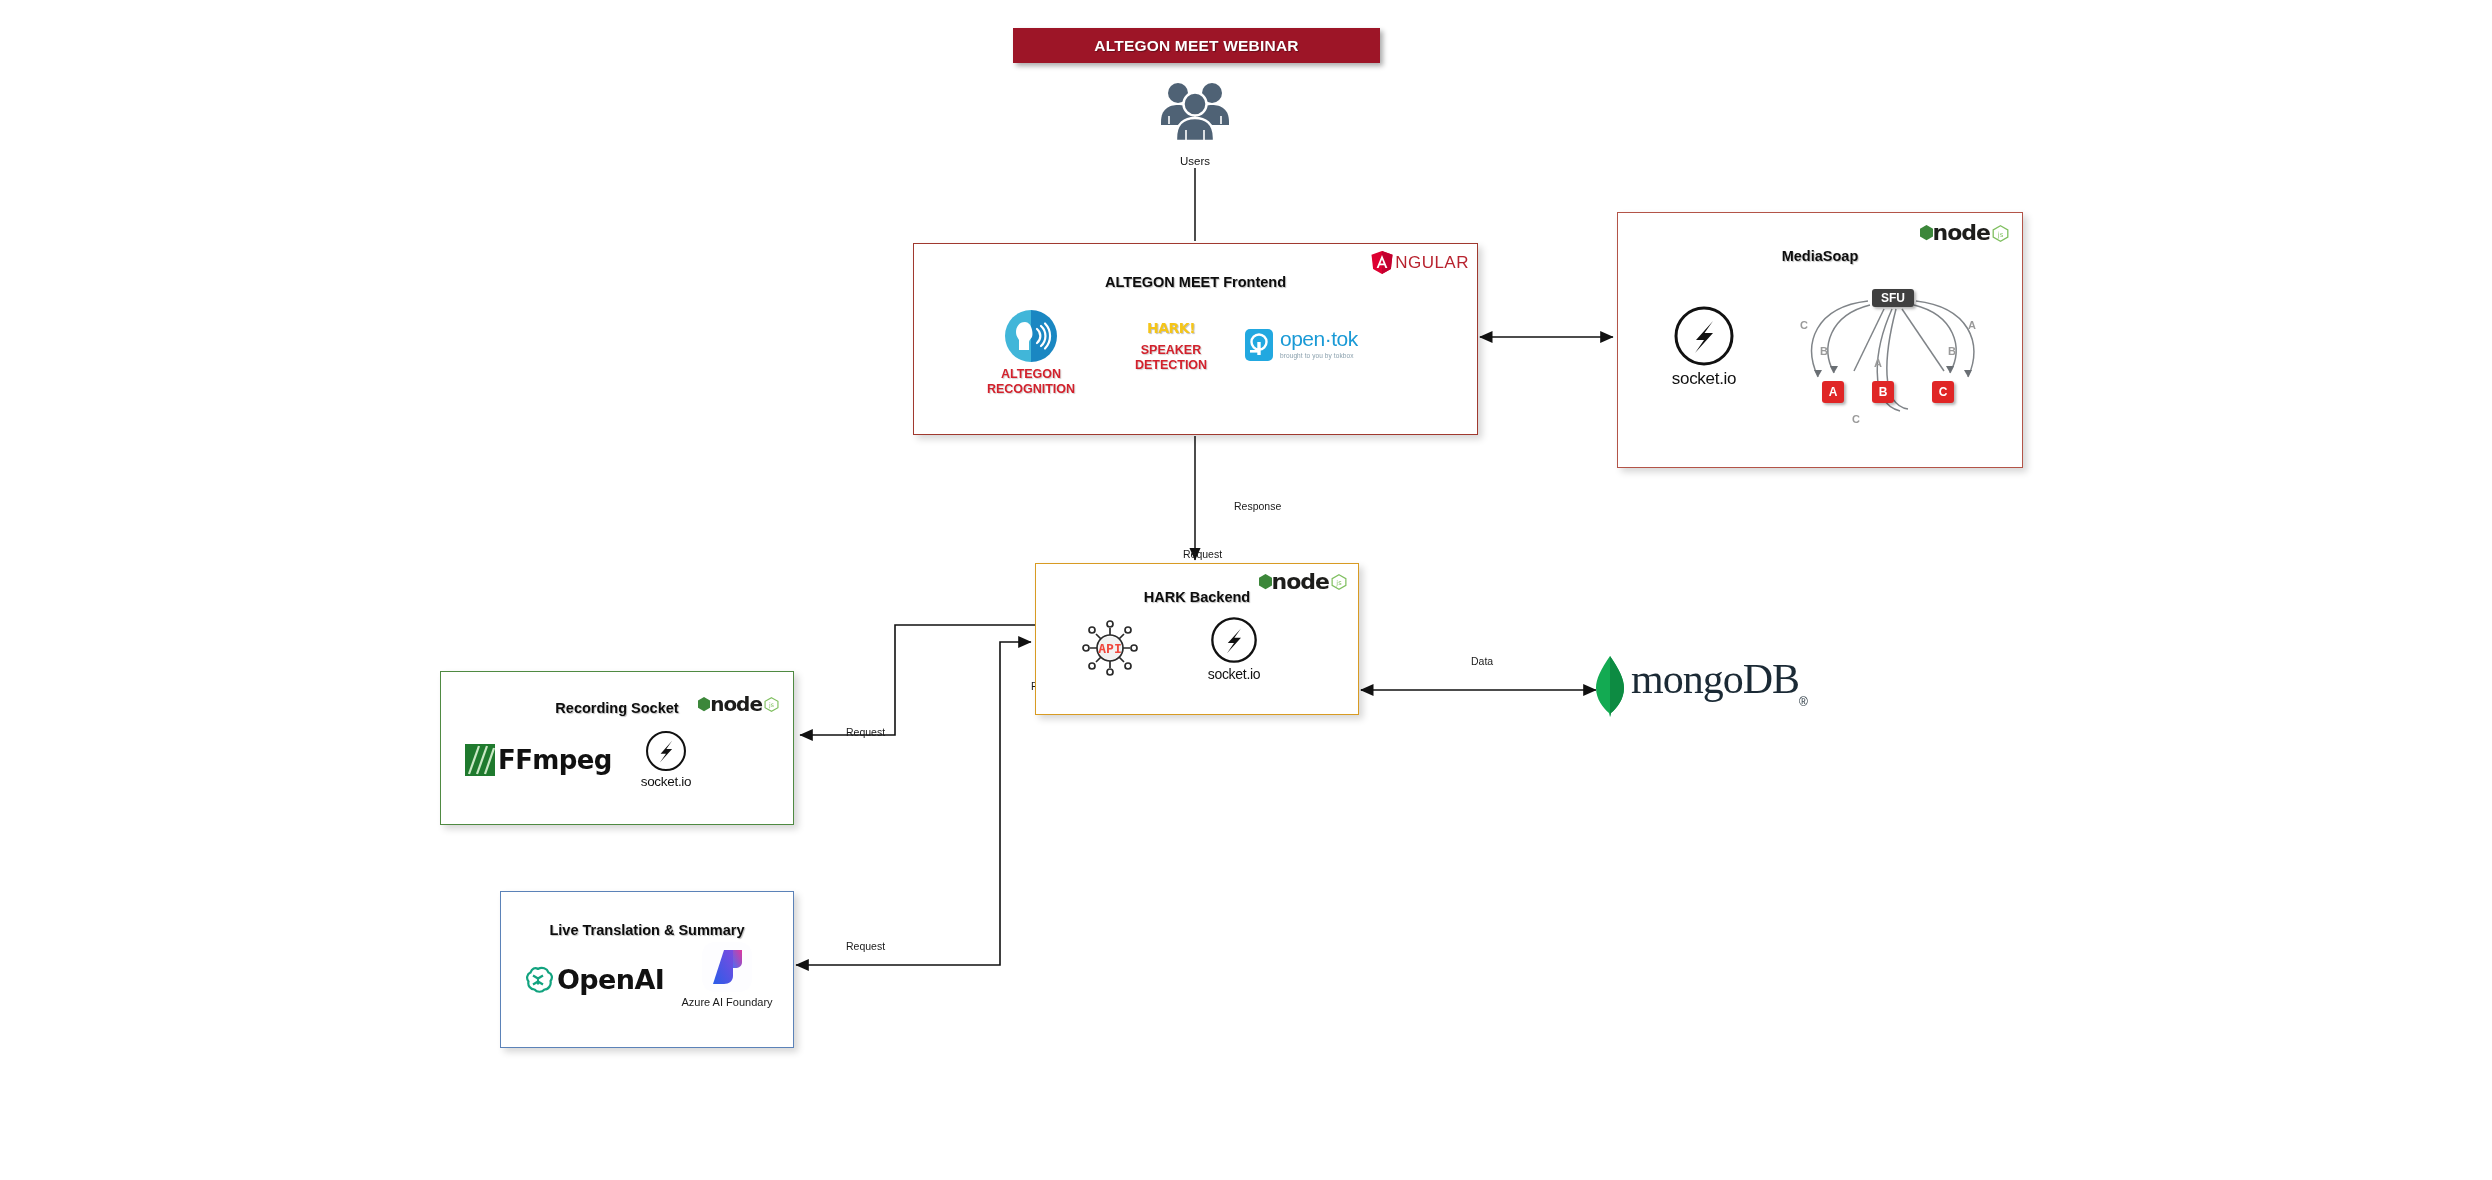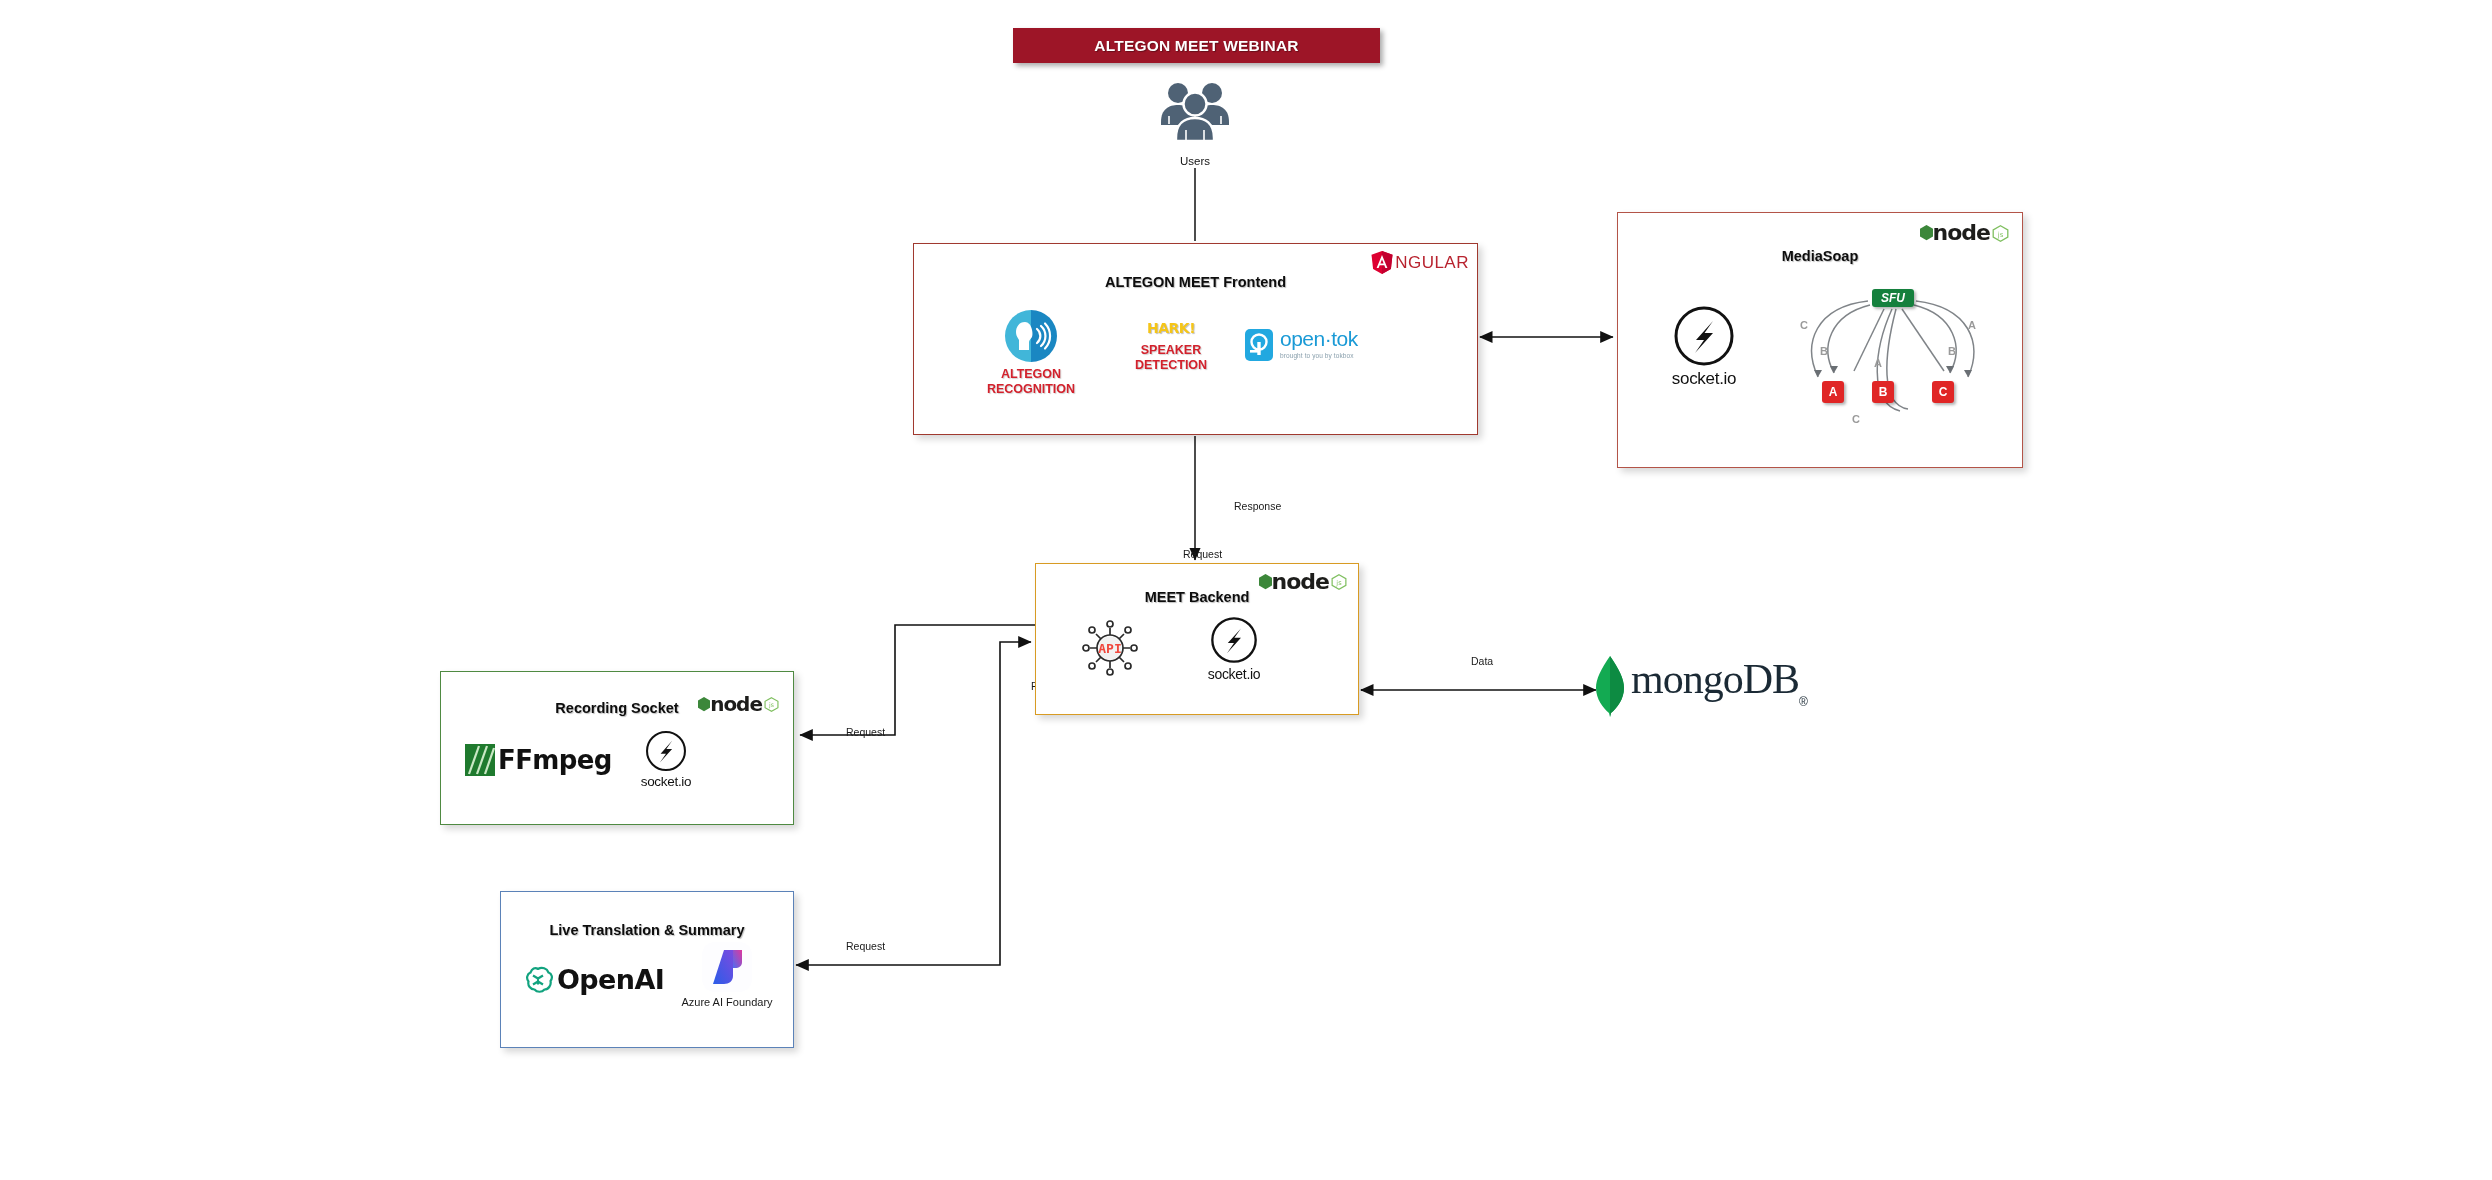--- a/index.html
+++ b/index.html
@@ -66,22 +66,22 @@
   .sio-label{font-size:17px;color:#111;font-weight:400;letter-spacing:-.3px;text-align:center;}
   .ffmpeg-txt{font-family:"DejaVu Sans",sans-serif;font-weight:700;font-size:26px;color:#111;letter-spacing:-.6px;}
   .openai-txt{font-family:"DejaVu Sans",sans-serif;font-weight:700;font-size:27px;color:#111;letter-spacing:-.6px;}
   .mongo-txt{font-family:"Liberation Serif",serif;font-size:42px;color:#1b2a35;letter-spacing:-1px;}
   .sfu-node{
     position:absolute;width:22px;height:22px;background:#e02626;border-radius:3px;
     display:flex;align-items:center;justify-content:center;color:#fff;font-weight:700;font-size:12px;
     box-shadow:2px 2px 3px rgba(0,0,0,.3);
   }
   .sfu-hub{
-    position:absolute;background:#15803d;border-radius:3px;color:#fff;font-weight:700;font-size:12px;
-    padding:2px 9px;box-shadow:2px 2px 3px rgba(0,0,0,.3);font-style:italic;
+    position:absolute;background:#404040;border-radius:3px;color:#fff;font-weight:700;font-size:12px;
+    padding:2px 9px;box-shadow:2px 2px 3px rgba(0,0,0,.3);
   }
   .sfu-arc-lbl{position:absolute;font-size:11px;color:#9a9a9a;font-weight:600;}
 </style>
 </head>
 <body>
 
 <div id="canvas">
 
   <div class="abs" id="title-banner">
     <span class="t">ALTEGON MEET WEBINAR</span>
@@ -251,21 +251,21 @@
       <div class="sfu-arc-lbl" style="left:4px;top:34px;">C</div>
       <div class="sfu-arc-lbl" style="left:24px;top:60px;">B</div>
       <div class="sfu-arc-lbl" style="left:78px;top:72px;">A</div>
       <div class="sfu-arc-lbl" style="left:172px;top:34px;">A</div>
       <div class="sfu-arc-lbl" style="left:152px;top:60px;">B</div>
       <div class="sfu-arc-lbl" style="left:56px;top:128px;">C</div>
     </div>
   </div>
 
   <div class="abs box" id="backend-box">
-    <div class="box-title">MEET Backend</div>
+    <div class="box-title">HARK Backend</div>
 
     <div class="abs nodelogo" style="right:11px;top:7px;">
       <svg width="13" height="16" viewBox="0 0 13 16" style="margin-right:1px;">
         <path d="M6.5 0 L13 3.8 L13 11.4 L6.5 15.2 L0 11.4 L0 3.8 Z" fill="#3c873a"></path>
       </svg>
       <span class="txt" style="margin-left:-1px;">node</span>
       <svg width="16" height="16" viewBox="0 0 17 17" style="margin-left:2px;">
         <path d="M8.5 .8 L15.8 4.9 L15.8 12.1 L8.5 16.2 L1.2 12.1 L1.2 4.9 Z" fill="none" stroke="#7fbf5f" stroke-width="1.3"></path>
         <text x="8.5" y="11.6" font-size="7" fill="#7fbf5f" text-anchor="middle" font-family="DejaVu Sans">js</text>
       </svg>

